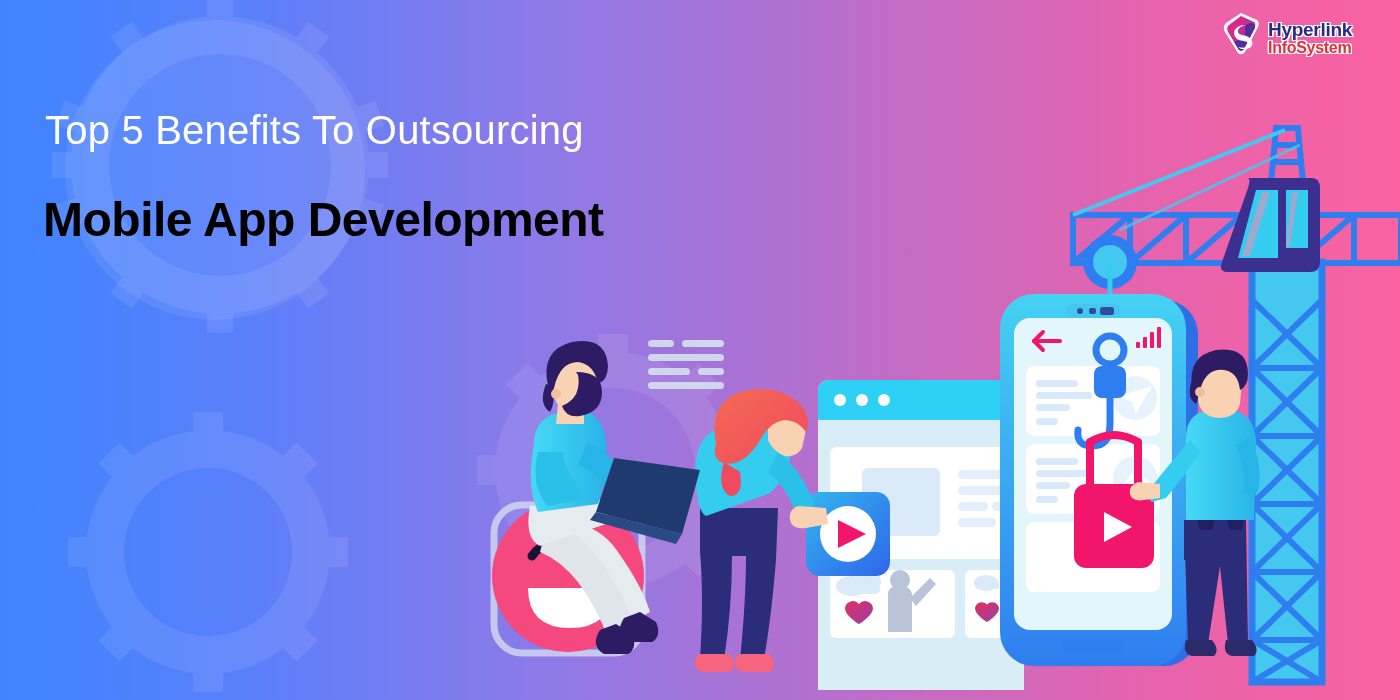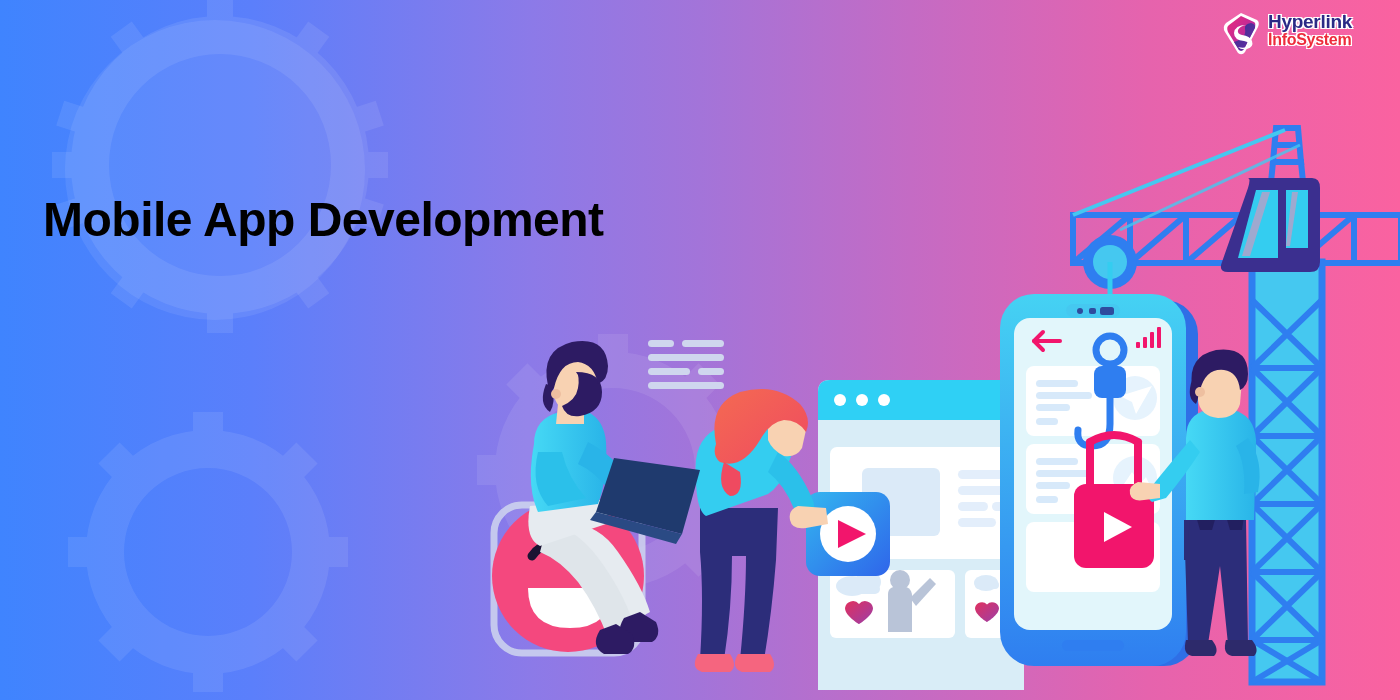--- a/index.html
+++ b/index.html
@@ -6,21 +6,21 @@
   body{
     width:1400px;height:700px;overflow:hidden;
     font-family:"Liberation Sans", sans-serif;
     background:#4285fe;
   }
   #banner{
     position:relative;width:1400px;height:700px;overflow:hidden;
     background:linear-gradient(90deg,#3f84fe 0%,#5b7ffb 18%,#8c7ae8 38%,#a374d9 50%,#c46bc4 65%,#e663ad 82%,#fa62a0 100%);
   }
   .layer{position:absolute;top:0;left:0;width:1400px;height:700px;}
-  .logo-wrap{position:absolute;top:12px;right:48px;display:flex;align-items:flex-start;gap:7px;}
+  .logo-wrap{position:absolute;top:12px;right:48px;display:flex;align-items:flex-end;gap:7px;}
   .logo-text{display:flex;flex-direction:column;line-height:1;}
   .logo-hyper{font-size:19px;font-weight:bold;color:#2b2a86;letter-spacing:-0.3px;
     text-shadow:-1.4px -1.4px 0 #fff,1.4px -1.4px 0 #fff,-1.4px 1.4px 0 #fff,1.4px 1.4px 0 #fff;}
   .logo-info{font-size:16px;font-weight:bold;color:#ee2b3b;letter-spacing:-0.3px;margin-top:1px;
     text-shadow:-1.4px -1.4px 0 #fff,1.4px -1.4px 0 #fff,-1.4px 1.4px 0 #fff,1.4px 1.4px 0 #fff;}
   .headline-sub{
     position:absolute;left:45px;top:108px;
     font-size:40px;color:#ffffff;font-weight:normal;letter-spacing:0.2px;
     white-space:nowrap;
   }
@@ -384,20 +384,21 @@
       <path d="M554,376 Q554,356 576,354 Q598,354 600,376 L598,400 Q594,414 576,414 Q558,412 554,396 Z" fill="#f8d2b2"></path>
 
       <path d="M576,372 Q602,372 602,392 Q602,412 580,416 Q566,418 562,406 Q576,400 578,388 Q580,376 576,372 Z" fill="#2d1b63"></path>
 
       <path d="M548,386 Q540,350 572,342 Q606,336 608,366 Q608,380 598,384 Q594,364 578,362 Q560,362 554,388 Q550,394 548,386 Z" fill="#2d1b63"></path>
       <path d="M546,384 Q538,404 550,412 Q556,402 552,386 Z" fill="#2d1b63"></path>
       <circle cx="556" cy="394" r="5" fill="#eebfa0"></circle>
     </g>
   </svg>
 
+  <div class="headline-sub">Top 5 Benefits To Outsourcing</div>
   <div class="headline-main">Mobile App Development</div>
 
   <div class="logo-wrap">
     <svg width="40" height="44" viewBox="0 0 40 44" xmlns="http://www.w3.org/2000/svg">
       <defs>
         <linearGradient id="lgA" x1="0" y1="0" x2="1" y2="1">
           <stop offset="0" stop-color="#ec2a7b"></stop>
           <stop offset="1" stop-color="#9c2bb0"></stop>
         </linearGradient>
         <linearGradient id="lgB" x1="0" y1="0" x2="1" y2="1">

